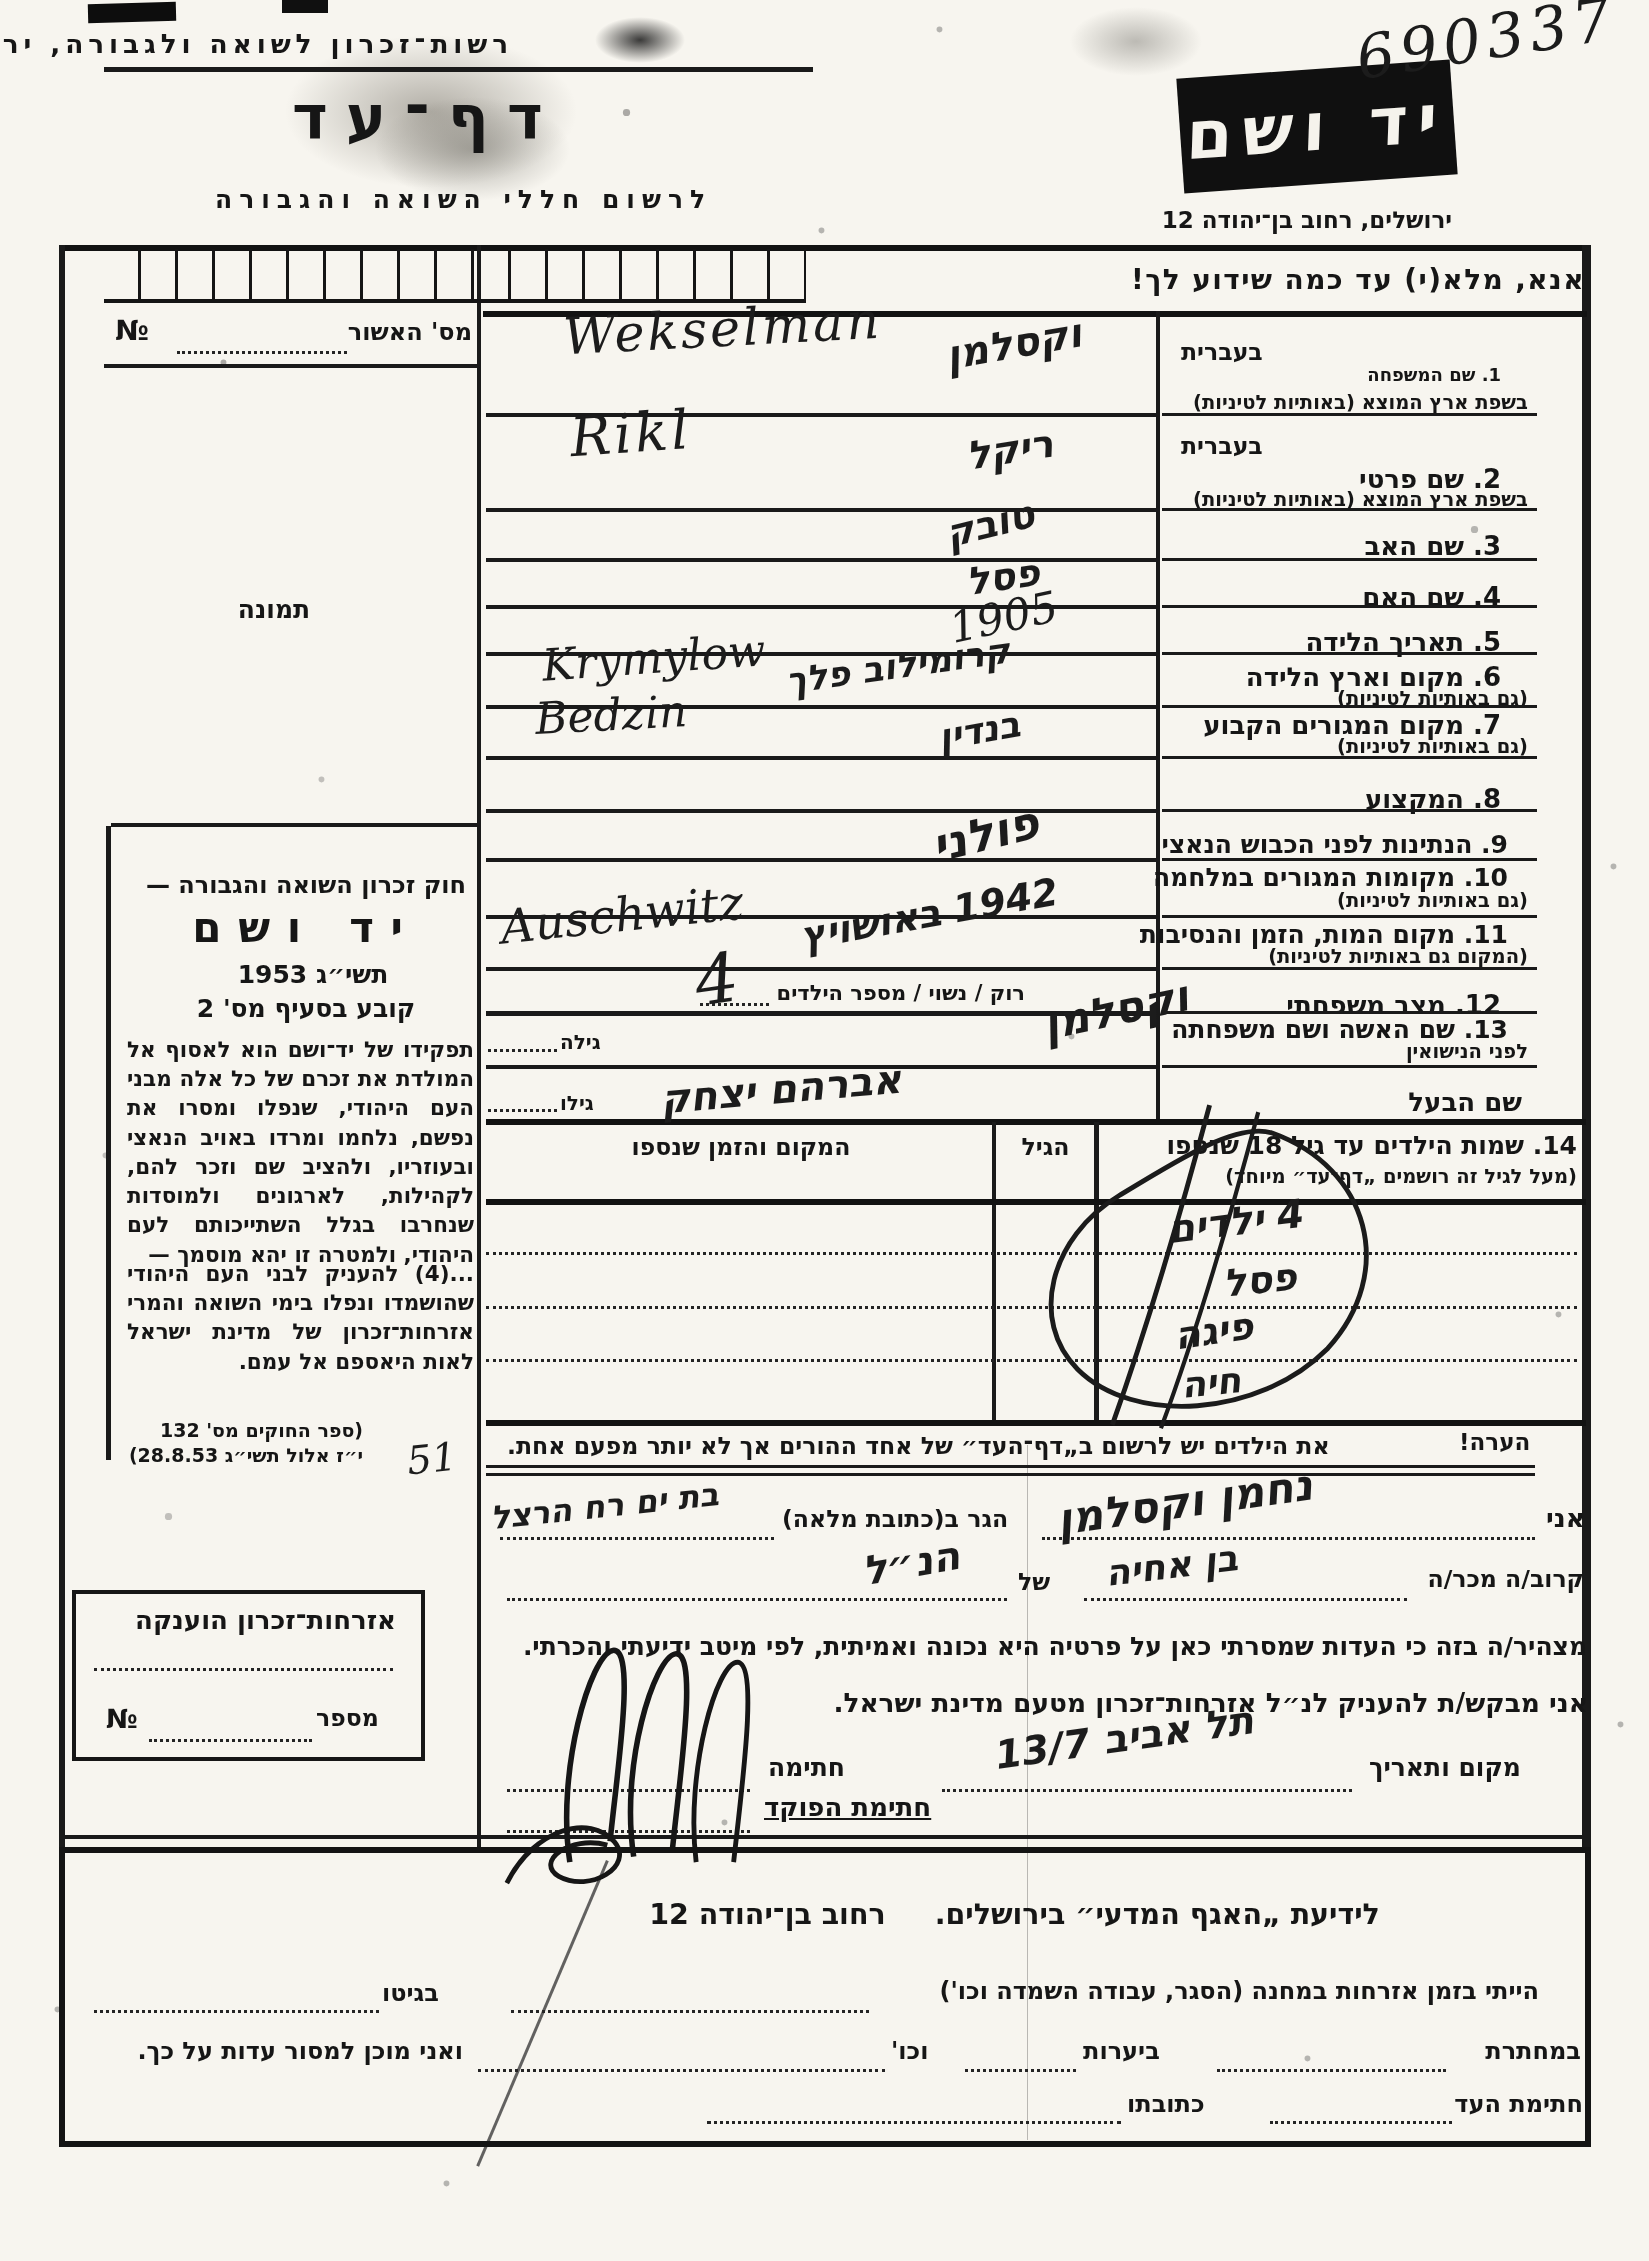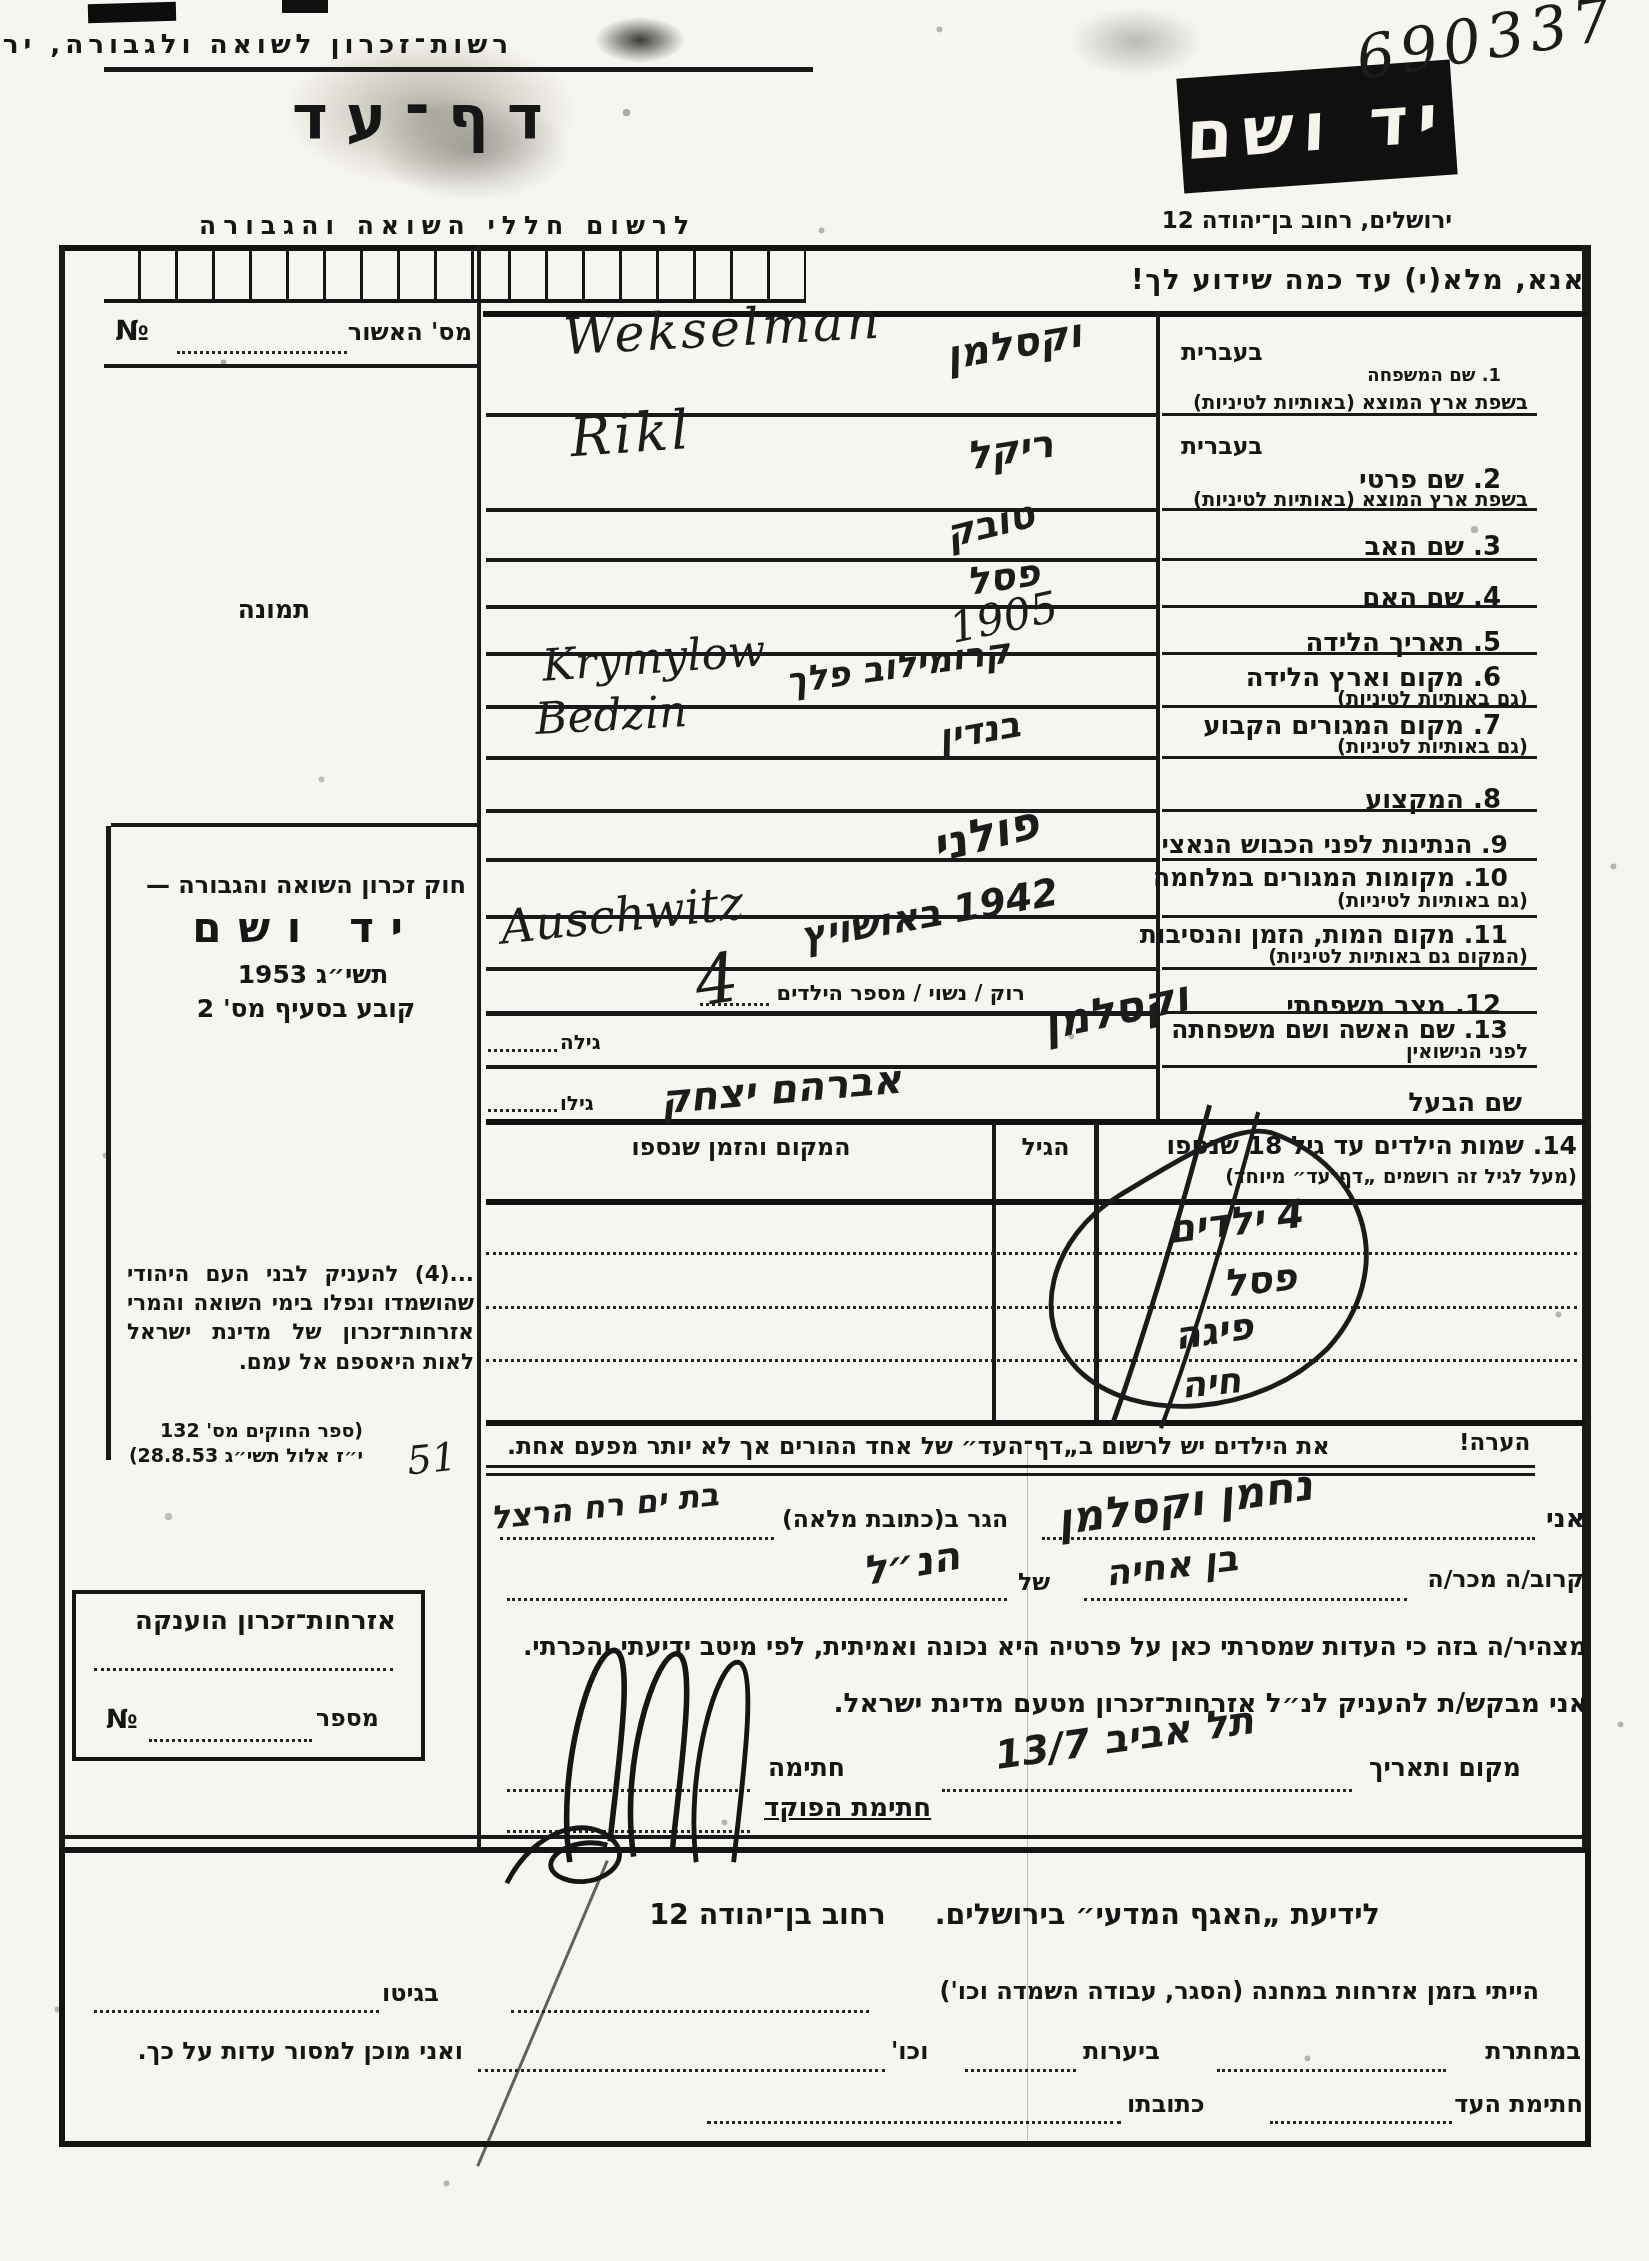--- a/index.html
+++ b/index.html
@@ -44,21 +44,21 @@
   <div class="abs smudge" style="left:595px;top:16.7px;width:90px;height:46px;background:radial-gradient(closest-side,rgba(25,25,25,.85),rgba(25,25,25,0));"></div>
   <div class="abs smudge" style="left:285px;top:35px;width:292px;height:153px;background:radial-gradient(closest-side,rgba(110,105,95,.5),rgba(110,105,95,0));"></div>
   <div class="abs smudge" style="left:375px;top:97px;width:195px;height:104px;background:radial-gradient(closest-side,rgba(90,88,80,.45),rgba(90,88,80,0));"></div>
   <div class="abs smudge" style="left:1070px;top:7px;width:132px;height:69px;background:radial-gradient(closest-side,rgba(100,98,92,.4),rgba(100,98,92,0));"></div>
   <div class="abs" style="left:1027px;top:1445px;width:1.4px;height:695px;background:rgba(70,70,70,.35);"></div>
   <div class="abs" style="left:606px;top:1860px;width:2.8px;height:332px;background:#3c3c3c;opacity:.8;transform:rotate(23deg);transform-origin:top left;"></div>
 
   <div class="abs he" style="left:61px;top:28px;width:452px;font-size:26.4px;letter-spacing:4.9px;text-align:right;">רשות־זכרון לשואה ולגבורה, ירושלים</div>
   <div class="hl" style="left:104px;top:67px;width:709px;height:4.9px;"></div>
   <div class="abs he" style="left:292px;top:81px;font-size:61px;letter-spacing:18px;">דף־עד</div>
-  <div class="abs he" style="left:199px;top:185px;font-size:25px;letter-spacing:7px;margin-top:26px;">לרשום חללי השואה והגבורה</div>
+  <div class="abs he" style="left:215px;top:185px;font-size:25px;letter-spacing:7px;">לרשום חללי השואה והגבורה</div>
   <div class="abs" style="left:1180px;top:69px;width:274px;height:115px;background:#101010;transform:rotate(-4deg);display:flex;align-items:center;justify-content:center;">
       <span class="he" style="color:#f5f3ec;font-size:67px;letter-spacing:9.7px;transform:skewX(-6deg);">יד ושם</span>
   </div>
   <div class="abs he" style="left:1174px;top:207px;width:278px;font-size:23px;text-align:center;">ירושלים, רחוב בן־יהודה 12</div>
   <div class="hw-lat" style="left:1355px;top:2.8px;font-size:60px;letter-spacing:5.6px;transform:rotate(-9deg);">690337</div>
 
   <div class="hl hl-heavy" style="left:59px;top:245px;width:1532px;"></div>
   <div class="vl" style="left:59px;top:245px;width:6.3px;height:1602px;"></div>
   <div class="vl" style="left:1582px;top:245px;width:9px;height:1602px;"></div>
   <div class="hl" style="left:59px;top:1835px;width:1532px;"></div>
@@ -71,20 +71,21 @@
   <div class="hl" style="left:104px;top:364px;width:375px;"></div>
 
   <span class="abs he" style="left:229px;top:595px;width:90px;text-align:center;font-size:25px;">תמונה</span>
 
   <div class="hl" style="left:111px;top:823px;width:367px;"></div>
   <div class="vl" style="left:106px;top:826px;width:4.9px;height:634px;"></div>
   <div class="abs he" style="left:139px;top:871px;width:334px;text-align:center;font-size:24px;">חוק זכרון השואה והגבורה —</div>
   <div class="abs he" style="left:139px;top:903px;width:334px;text-align:center;font-size:42px;letter-spacing:16.7px;">יד ושם</div>
   <div class="abs he" style="left:146px;top:960px;width:334px;text-align:center;font-size:25px;">תשי״ג 1953</div>
   <div class="abs he" style="left:139px;top:994px;width:334px;text-align:center;font-size:25px;">קובע בסעיף מס' 2</div>
+  <div class="abs he-w" style="left:127px;top:1035px;width:347px;font-size:21.5px;line-height:1.36;text-align:justify;">תפקידו של יד־ושם הוא לאסוף אל המולדת את זכרם של כל אלה מבני העם היהודי, שנפלו ומסרו את נפשם, נלחמו ומרדו באויב הנאצי ובעוזריו, ולהציב שם וזכר להם, לקהילות, לארגונים ולמוסדות שנחרבו בגלל השתייכותם לעם היהודי, ולמטרה זו יהא מוסמך —</div>
   <div class="abs he-w" style="left:127px;top:1259px;width:347px;font-size:21.5px;line-height:1.36;text-align:justify;">‏...(4) להעניק לבני העם היהודי שהושמדו ונפלו בימי השואה והמרי אזרחות־זכרון של מדינת ישראל לאות היאספם אל עמם.</div>
   <div class="abs he-w" style="left:127px;top:1418px;width:236px;font-size:19px;line-height:1.3;white-space:pre-line;text-align:right;">(ספר החוקים מס' 132
 י״ז אלול תשי״ג 28.8.53)</div>
 
   <span class="hw-lat" style="left:407px;top:1436px;font-size:39px;transform:rotate(-6deg);">51</span>
 
   <div class="abs" style="left:72px;top:1590px;width:345px;height:163px;border:4.2px solid #161616;"></div>
   <div class="abs he" style="left:90px;top:1605px;width:306px;text-align:right;font-size:26px;">אזרחות־זכרון הוענקה</div>
   <div class="dot" style="left:94px;top:1668px;width:299px;"></div>
   <span class="abs he" style="left:316px;top:1704px;font-size:23.6px;">מספר</span>

